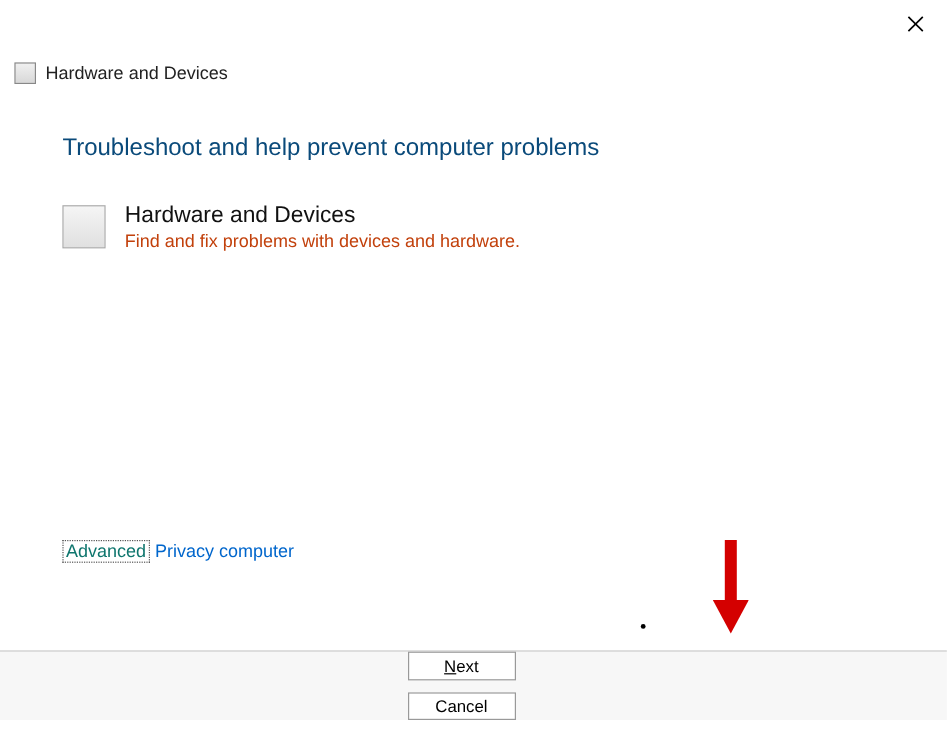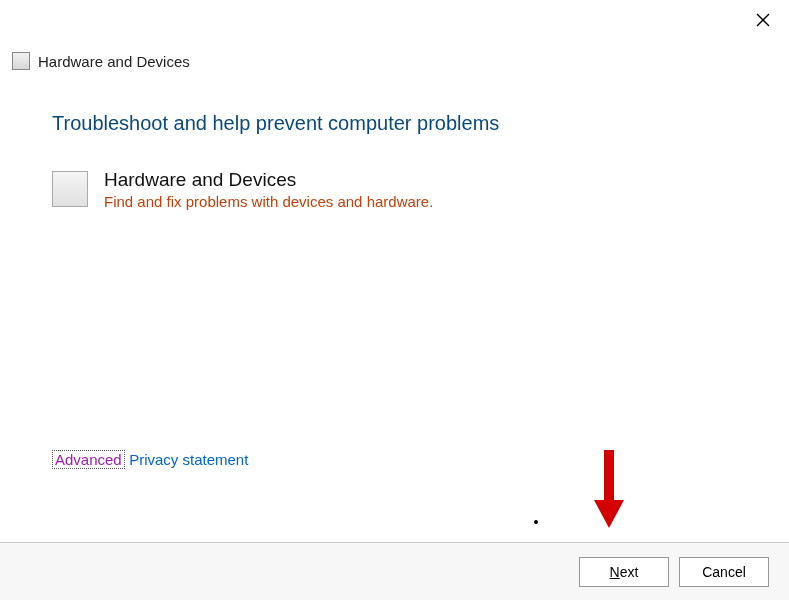--- a/index.html
+++ b/index.html
@@ -87,21 +87,21 @@
       font-size: 15px;
       color: #c2410c;
     }
     .lower-links {
       position: absolute;
       left: 52px;
       top: 425px;
     }
     .advanced-link {
       font-size: 15px;
-      color: #a21caf;
+      color: #0f766e;
       border: 1px dotted #555;
       padding: 0 2px;
       cursor: pointer;
       display: inline-block;
       margin-top: 25px;
     }
     .publisher-row {
       margin-top: 22px;
       font-size: 15px;
       color: #222;
@@ -119,20 +119,21 @@
       left: 0;
       right: 0;
       height: 58px;
       border-top: 1px solid #ccc;
       background: #f7f7f7;
       display: flex;
       align-items: center;
       justify-content: flex-end;
       padding-right: 20px;
       gap: 10px;
+      flex-direction: column;
     }
     .btn {
       min-width: 90px;
       height: 30px;
       border: 1px solid #999;
       background: #ffffff;
       font-size: 14px;
       font-family: inherit;
       cursor: pointer;
       padding: 0 14px;
@@ -180,21 +181,21 @@
     <div class="troubleshooter-icon"></div>
     <div class="troubleshooter-text">
       <div class="troubleshooter-name">Hardware and Devices</div>
       <div class="troubleshooter-desc">Find and fix problems with devices and hardware.</div>
     </div>
   </div>
 </div>
 
 <div class="lower-links">
   <span class="advanced-link">Advanced</span>
-  <div class="privacy-link">Privacy statement</div>
+  <div class="privacy-link">Privacy computer</div>
 </div>
 
 <div class="stray-dot"></div>
 
 <div class="arrow-annotation">
   <svg viewBox="0 0 30 80">
     <rect x="10" y="0" width="10" height="50" fill="#d40000"></rect>
     <polygon points="0,50 30,50 15,78" fill="#d40000"></polygon>
   </svg>
 </div>

